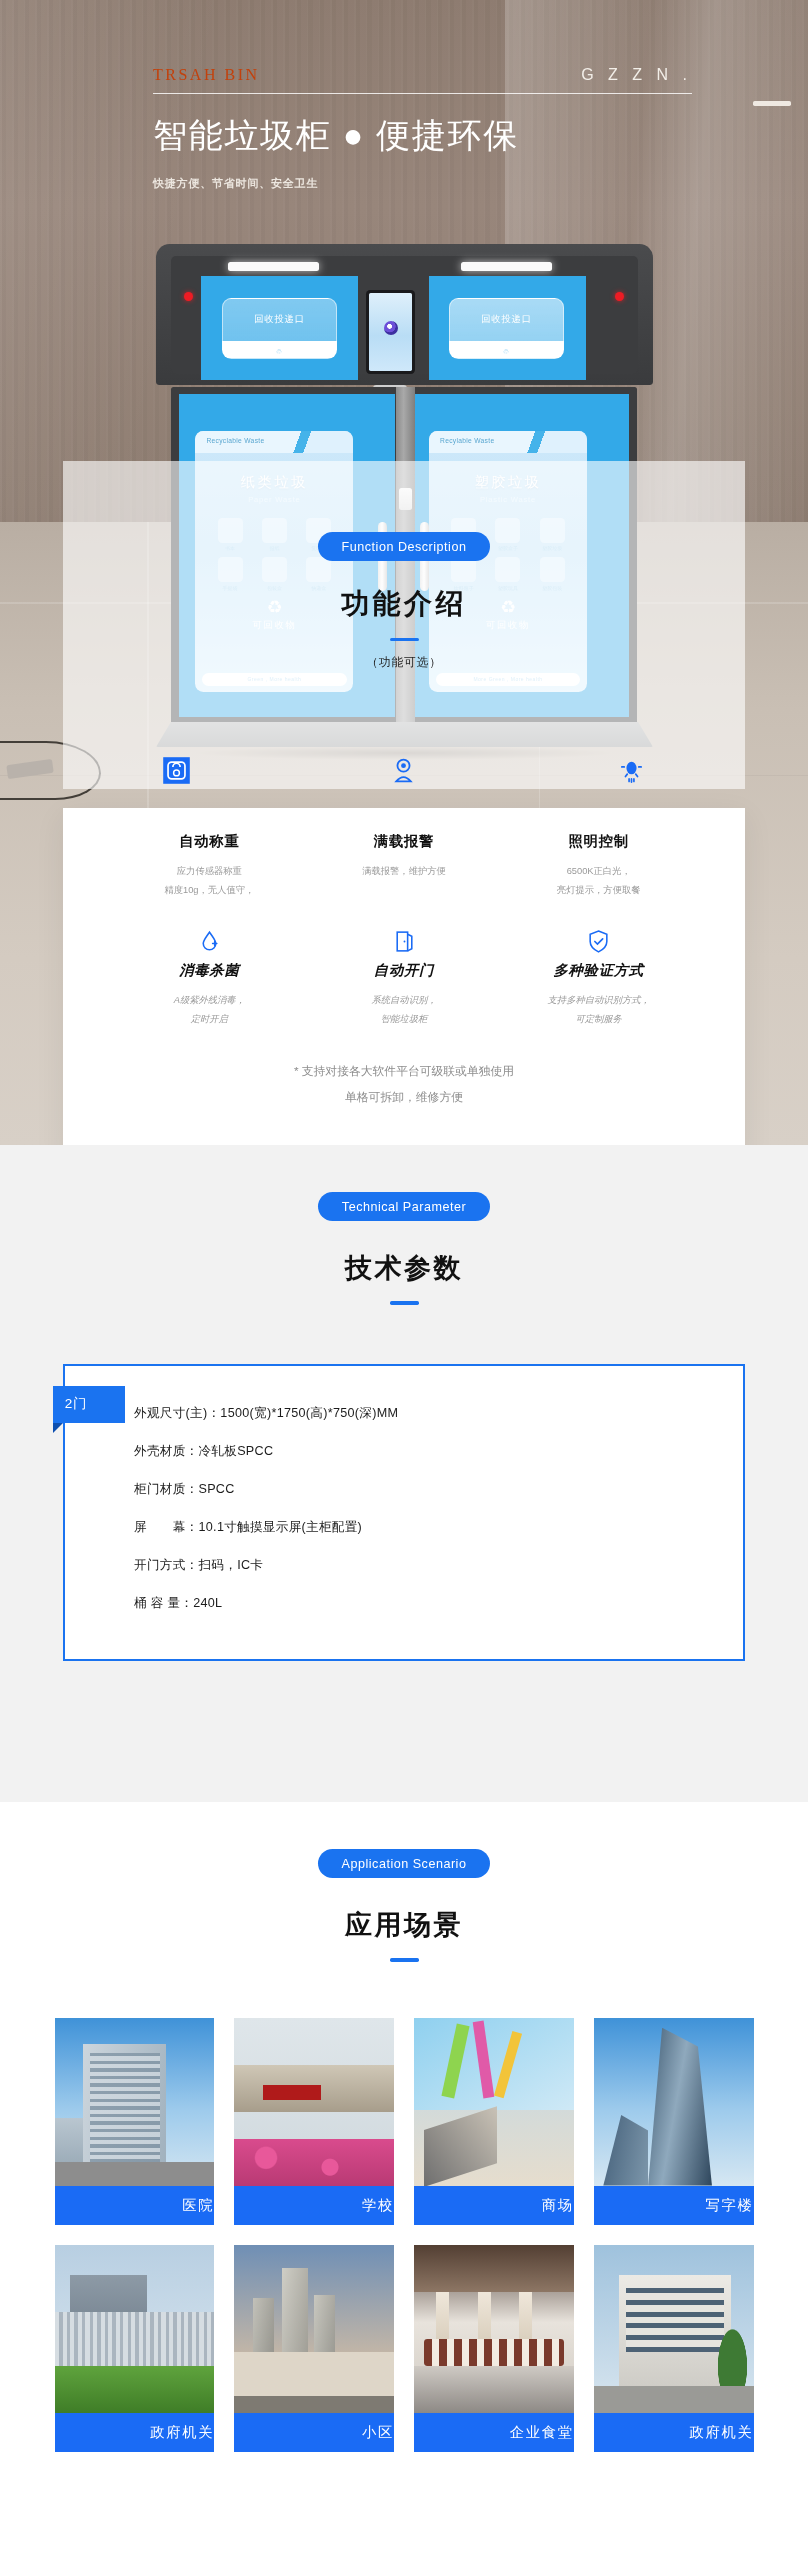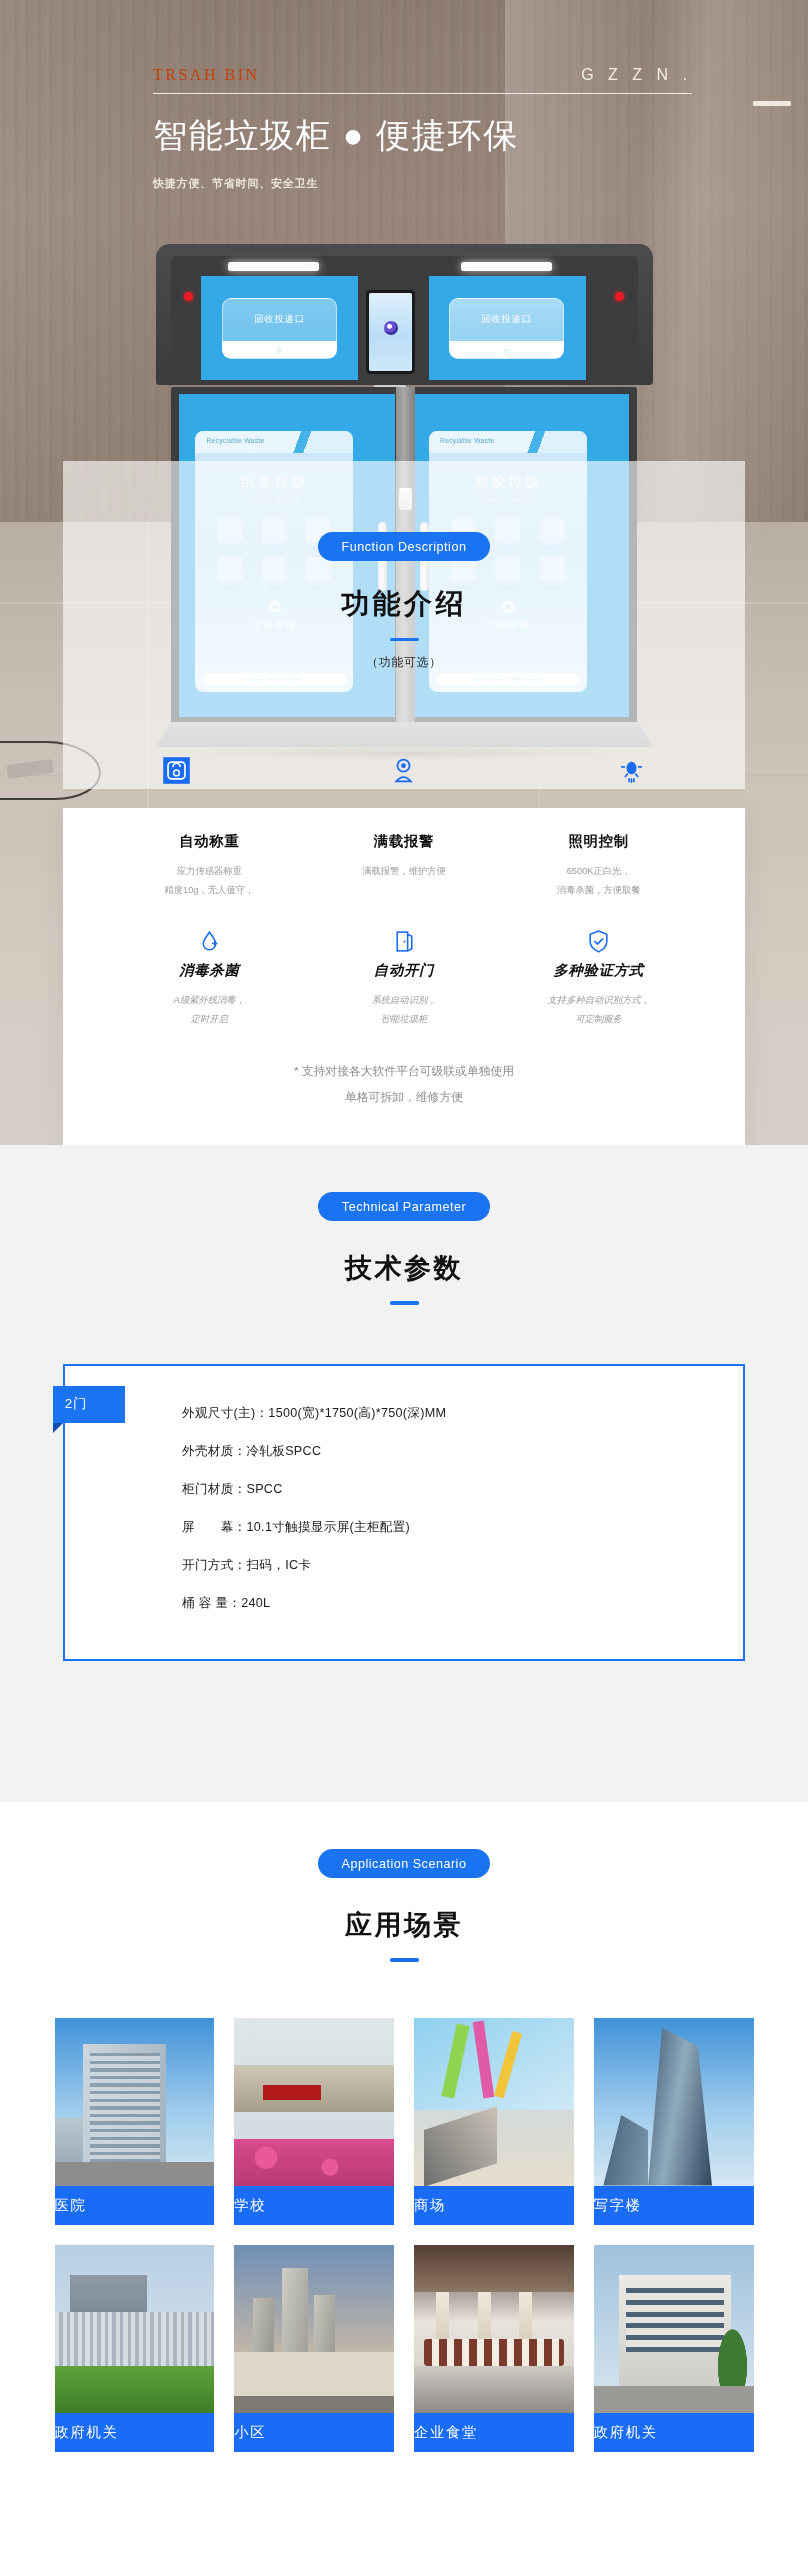--- a/index.html
+++ b/index.html
@@ -147,34 +147,34 @@
   .feat-row.second{ margin-top:22px;font-style:italic; }
   .feat-note{ text-align:center; margin-top:30px; font-size:11.8px; color:#8d8d8d; line-height:2.2; }
 
   
   .section{ position:relative; width:808px; background:#f2f2f2; }
   .sec-top{ text-align:center; padding-top:47px; }
   .sec-top .sec-cn{ margin-top:29px; font-size:27px; }
 
   
   .tech-wrap{ position:relative; margin:59px auto 0; width:682px; }
-  .tech-box{ border:2.5px solid #1a73f0; background:#fff; padding:39px 0 47px 117px; }
+  .tech-box{ border:2.5px solid #1a73f0; background:#fff; padding:39px 0 47px 69px; }
   .tag{
     position:absolute; left:-10px; top:22px; width:72px; height:37px; background:#1a73f0;
     color:#fff; font-size:13.5px; display:flex; align-items:center; padding-left:11.8px; letter-spacing:0.8px;
   }
   .tag::after{ content:""; position:absolute; left:0; top:37px; border-left:10px solid #0d4fb0; border-bottom:10px solid transparent; }
   .tech-box p{ font-size:12.6px; color:#1c1c1c; margin-bottom:21px; letter-spacing:0.3px; }
   .tech-box p:last-child{ margin-bottom:0; }
 
   
   .scen-grid{ width:699px; margin:56px auto 0; display:grid; grid-template-columns:repeat(4,1fr); gap:20px 20px; }
   .scen{ }
   .scen-img{ height:168px; position:relative; overflow:hidden; }
-  .scen-cap{ background:#1a6bf5; color:#fff; text-align:left; font-size:14.3px; padding:10px 0; letter-spacing:1.7px; }
+  .scen-cap{ background:#1a6bf5; color:#fff; text-align:right; font-size:14.3px; padding:10px 0; letter-spacing:1.7px; }
 
   
   .ph{ position:absolute; inset:0; }
   .sky{ position:absolute; inset:0; background:linear-gradient(180deg,#3f92d8,#9ecbec 55%,#d6e7f2); }
   .p-hospital .b1{ position:absolute; left:18%; top:16%; width:52%; height:84%; background:linear-gradient(100deg,#cdd6dd,#9fb0bd); }
   .p-hospital .b1::after{ content:""; position:absolute; inset:6% 8%; background:repeating-linear-gradient(180deg,#7f93a3 0 3.4px,#cfd8df 3.4px 7.6px); opacity:.8; }
   .p-hospital .b2{ position:absolute; left:0; top:60%; width:46%; height:40%; background:linear-gradient(180deg,#b9c6d0,#8ea0ad); }
   .p-hospital .gr{ position:absolute; left:0; bottom:0; width:100%; height:14%; background:#8d8d8d; }
   .p-school .sk{ position:absolute; inset:0; background:linear-gradient(180deg,#dfe6ea,#cfd8dd); }
   .p-school .bridge{ position:absolute; left:-4%; top:28%; width:108%; height:28%; background:linear-gradient(180deg,#cfc7b6,#a79d8b); }
@@ -385,21 +385,21 @@
           <h4>满载报警</h4>
           <p>
             <span>满载报警，维护方便</span><br>
             <span></span>
           </p>
         </div>
         <div class="feat">
           <h4>照明控制</h4>
           <p>
             <span>6500K正白光，</span><br>
-            <span>消毒杀菌，方便取餐</span>
+            <span>亮灯提示，方便取餐</span>
           </p>
         </div>
       </div>
 
       <div class="feat-row second">
         <div class="feat">
           <div class="ficon">
             <svg width="25" height="25" viewBox="0 0 24 24">
               <path d="M12 3 C8 9 6 11 6 14 a6 6 0 0 0 12 0 c0-3-2-5-6-11z" fill="none" stroke="#1a6bf5" stroke-width="1.5"></path>
               <path d="M15 14h4M17 12v4" stroke="#1a6bf5" stroke-width="1.5" stroke-linecap="round"></path>

